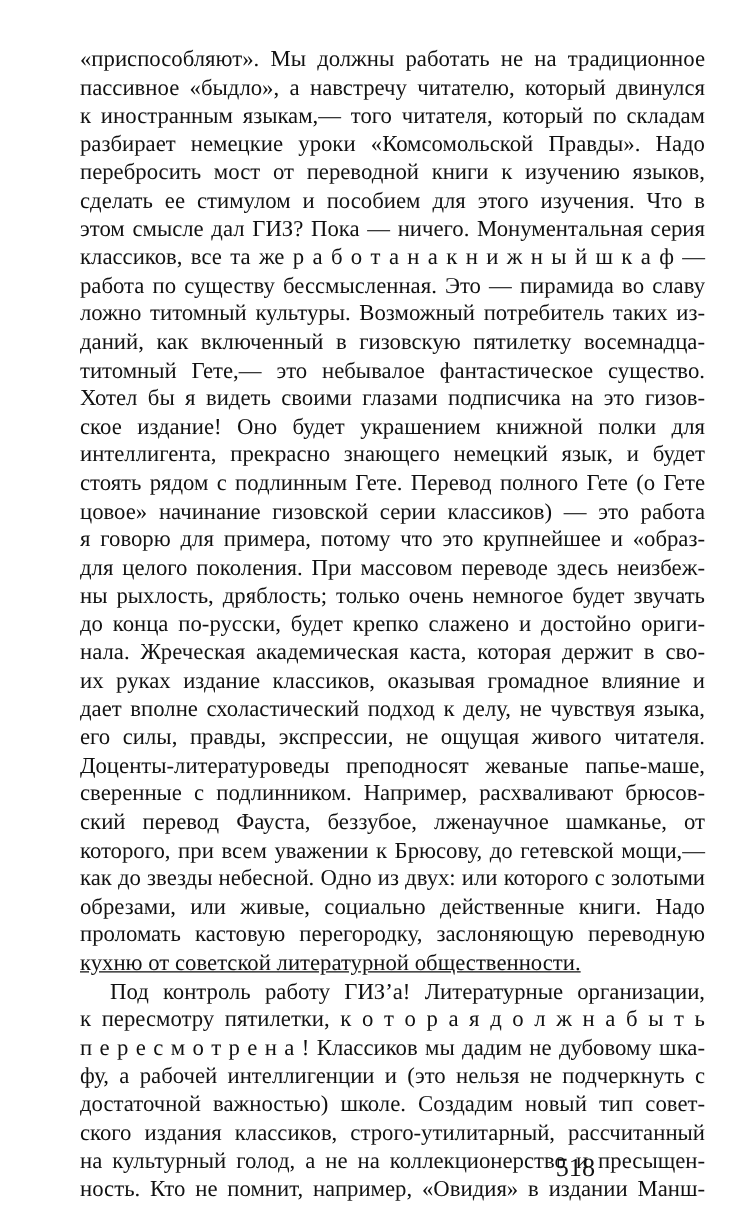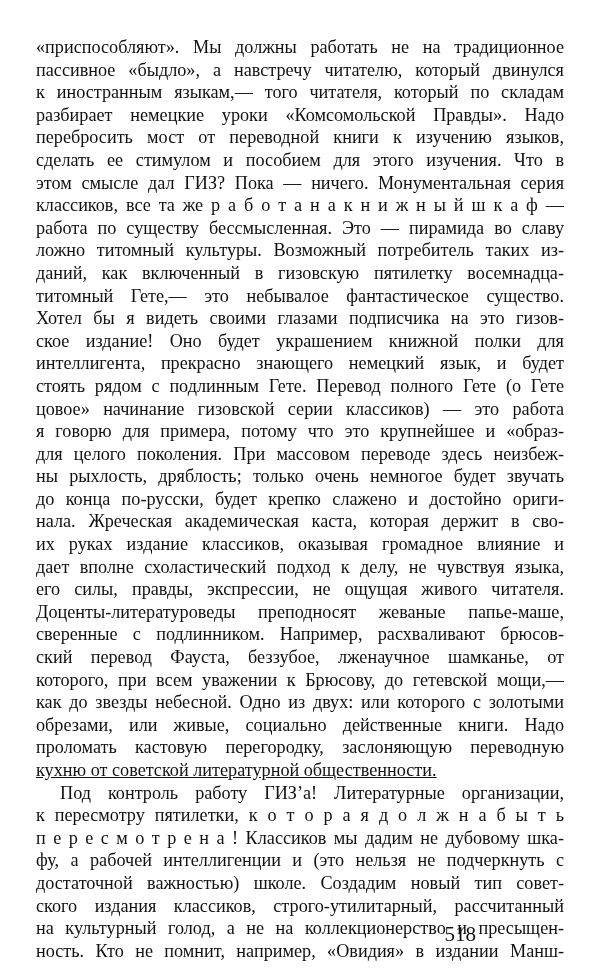--- a/index.html
+++ b/index.html
@@ -4,21 +4,21 @@
 <style>
   html, body { margin: 0; padding: 0; background: #ffffff; }
   body { width: 600px; height: 974px; position: relative; overflow: hidden; }
   .page {
     position: absolute; left: 36px; top: 36px; width: 528px;
     font-family: "Liberation Serif", "DejaVu Serif", serif;
     font-size: 18.2px; line-height: 22.6px; color: #111111;
   }
   .line {
     display: block; white-space: nowrap; text-align: justify;
-    text-align-last: justify; height: 22.6px; overflow: visible;
+    text-align-last: justify; height: 22.6px; overflow: visible; margin-left: 28px;
   }
   .line.last { text-align-last: left; text-decoration: underline; }
   .line.indent { padding-left: 24px; }
   .page-number {
     position: absolute; left: 0; width: 476px; top: 922px;
     text-align: right;
     font-family: "Liberation Serif", "DejaVu Serif", serif;
     font-size: 21px; color: #111111;
   }
 </style>

